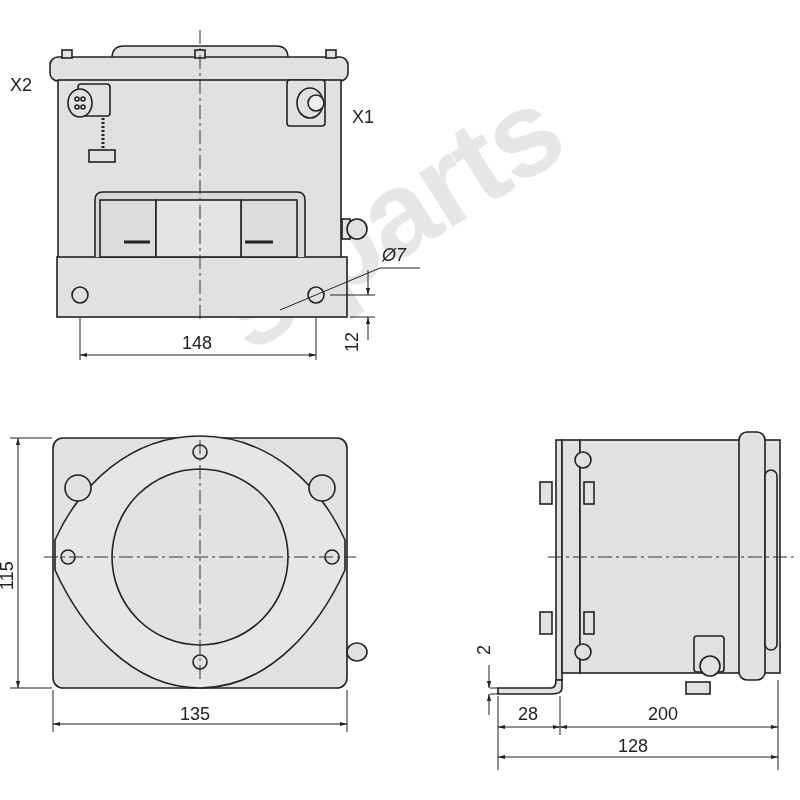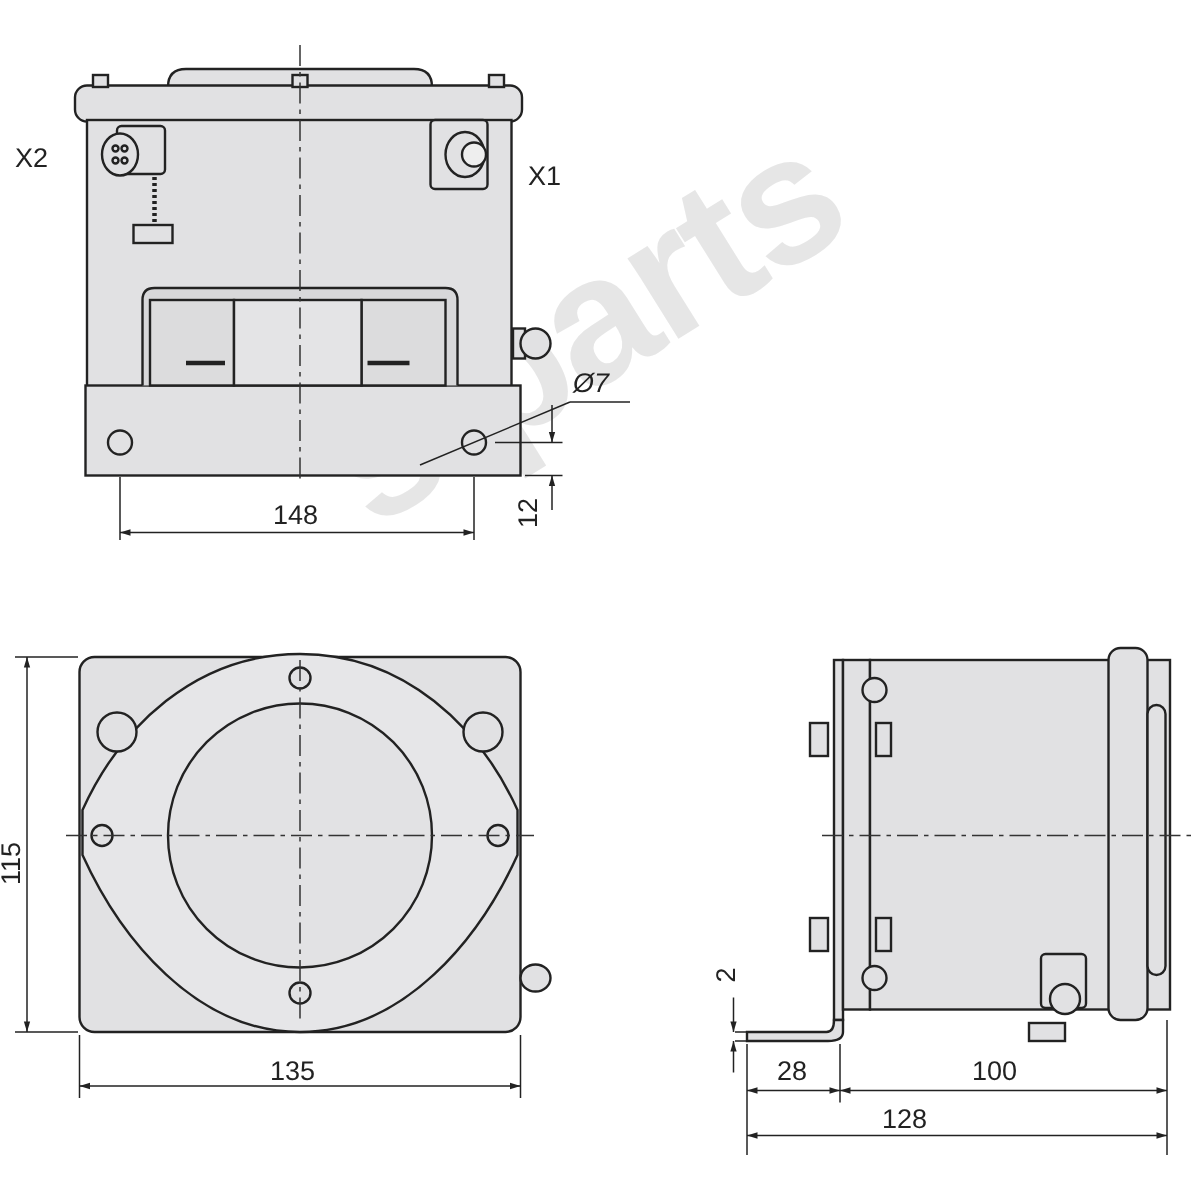--- a/index.html
+++ b/index.html
@@ -118,23 +118,23 @@
     <line x1="498" y1="727" x2="560" y2="727" marker-start="url(#arr)" marker-end="url(#arr)"></line>
     <line x1="560" y1="727" x2="778" y2="727" marker-start="url(#arr)" marker-end="url(#arr)"></line>
     <line x1="498" y1="757" x2="778" y2="757" marker-start="url(#arr)" marker-end="url(#arr)"></line>
     <line x1="490" y1="688" x2="498" y2="688"></line>
     <line x1="490" y1="694" x2="498" y2="694"></line>
     <line x1="489" y1="665" x2="489" y2="688" marker-end="url(#arr)"></line>
     <line x1="489" y1="715" x2="489" y2="694" marker-end="url(#arr)"></line>
   </g>
 </svg>
 
-<div class="lbl" style="left:10px;top:96px;">X2</div>
+<div class="lbl" style="left:10px;top:76px;">X2</div>
 <div class="lbl" style="left:352px;top:108px;text-align:right;">X1</div>
 <div class="lbl" style="left:382px;top:246px;font-style:italic;">Ø7</div>
 <div class="lbl" style="left:182px;top:334px;">148</div>
 <div class="lbl" style="left:343px;top:352px;transform:rotate(-90deg);transform-origin:left top;">12</div>
 <div class="lbl" style="left:-2px;top:590px;transform:rotate(-90deg);transform-origin:left top;">115</div>
 <div class="lbl" style="left:180px;top:705px;">135</div>
 <div class="lbl" style="left:475px;top:655px;transform:rotate(-90deg);transform-origin:left top;">2</div>
 <div class="lbl" style="left:518px;top:705px;text-align:center;">28</div>
-<div class="lbl" style="left:648px;top:705px;">100</div>
-<div class="lbl" style="left:588px;top:737px;">128</div>
+<div class="lbl" style="left:648px;top:705px;">200</div>
+<div class="lbl" style="left:618px;top:737px;">128</div>
 
 </body></html>

